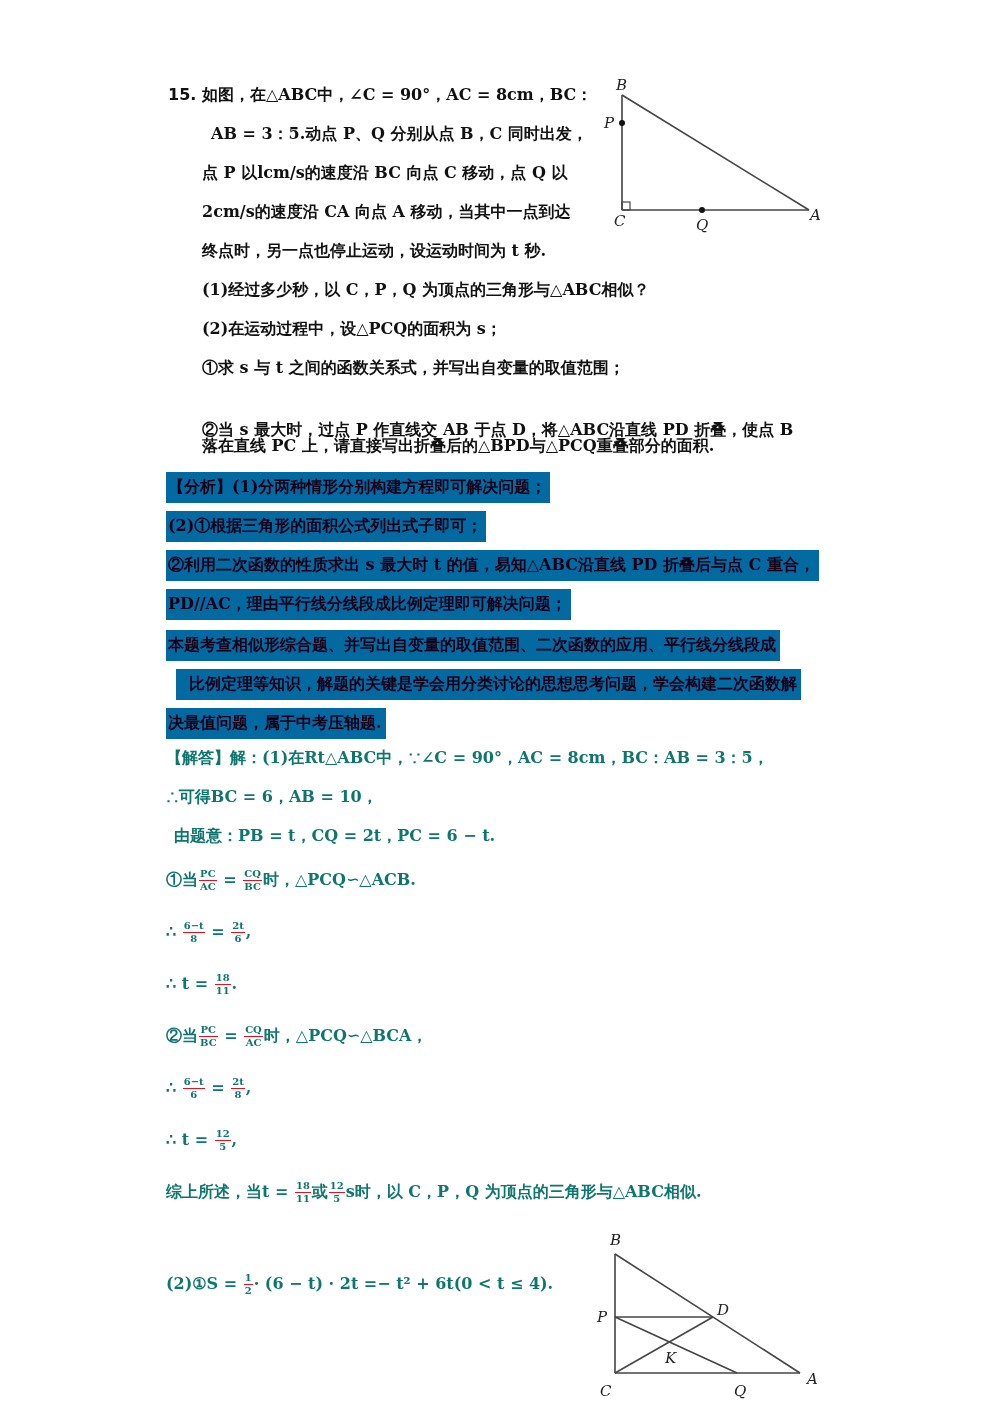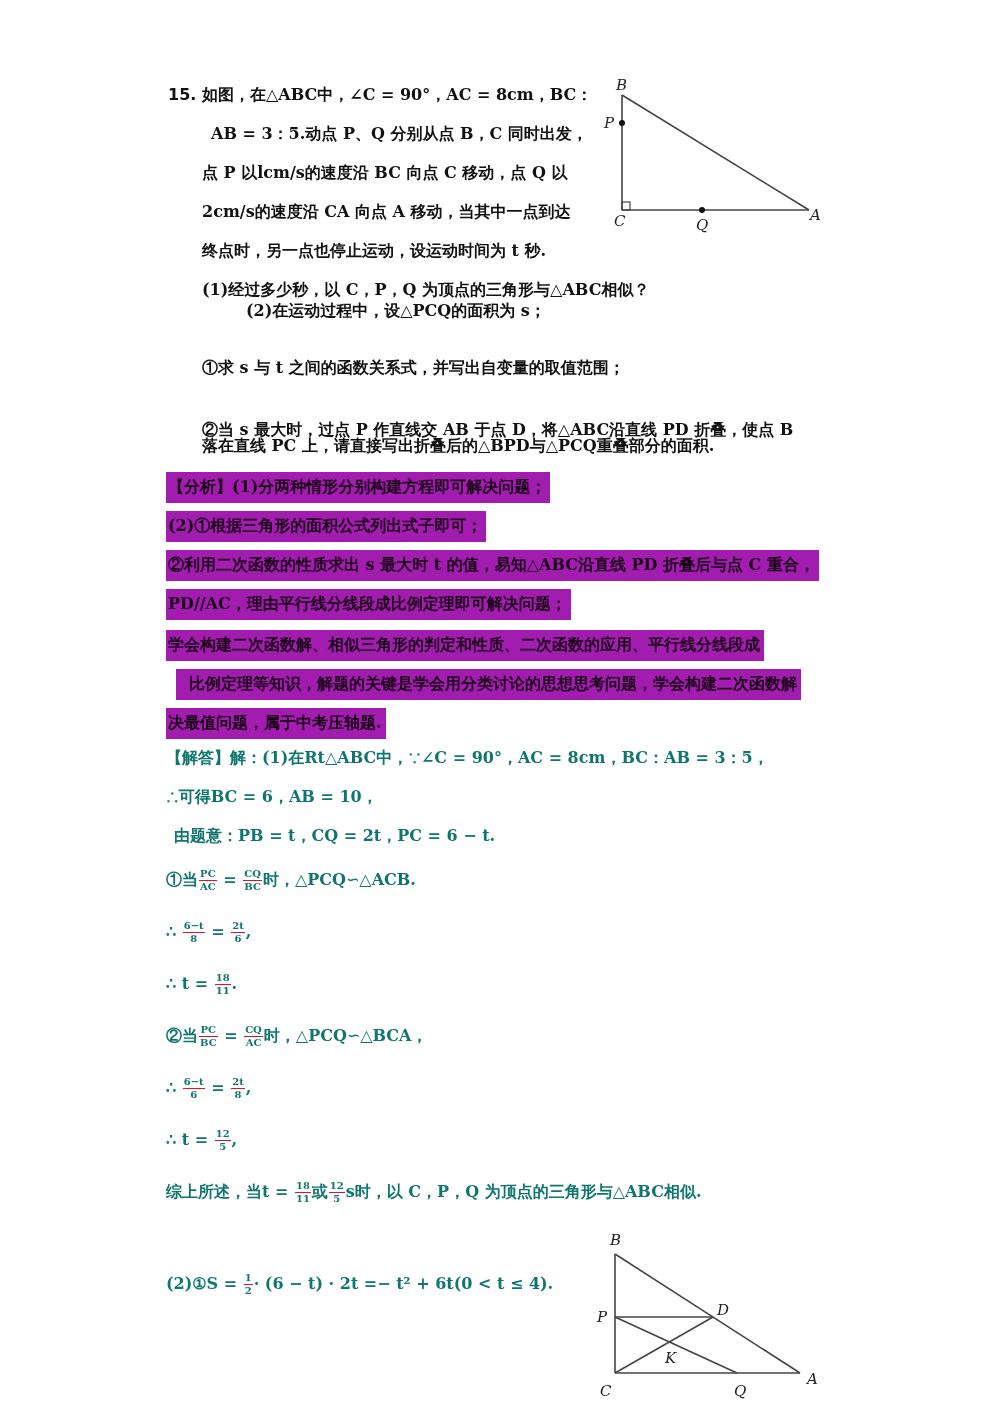--- a/index.html
+++ b/index.html
@@ -2,21 +2,21 @@
 <html><head>
 <meta charset="utf-8">
 <style>
   html, body { margin: 0; padding: 0; background: #ffffff; }
   body { width: 993px; height: 1404px; position: relative; overflow: hidden;
          font-family: "DejaVu Serif", "Liberation Serif", serif; color: #111; }
   .page { position: absolute; left: 0; top: 0; width: 832px; height: 1404px; }
   .line { position: absolute; white-space: nowrap; font-size: 16px; line-height: 22px; }
   .num { font-family: "DejaVu Sans", "Liberation Sans", sans-serif; font-weight: bold; }
   .bold { font-weight: bold; }
-  .hl { background: #a21caf; color: #1a0016; font-weight: bold; padding: 4px 4px 5px 2px; }
+  .hl { background: #0369a1; color: #1a0016; font-weight: bold; padding: 4px 4px 5px 2px; }
   .red { color: #0f766e; font-weight: bold; }
   .frac { display: inline-block; vertical-align: middle; text-align: center; font-size: 10px; line-height: 12px; margin: 0 1px; }
   .frac .n { display: block; border-bottom: 1.5px solid #e8101c; padding: 0 1px; }
   .frac .d { display: block; padding: 0 1px; }
   svg text { font-family: "DejaVu Serif", "Liberation Serif", serif; font-style: italic; font-size: 15px; fill: #222; }
 </style>
 </head>
 <body>
 
 <div class="page">
@@ -36,30 +36,30 @@
     <circle cx="32" cy="53" r="3" fill="#111"></circle>
     <circle cx="112" cy="140" r="3" fill="#111"></circle>
     <text x="26" y="20">B</text>
     <text x="14" y="58">P</text>
     <text x="24" y="156">C</text>
     <text x="106" y="160">Q</text>
     <text x="220" y="150">A</text>
   </svg>
 
   <div class="line bold" style="left:202px; top:279px;">(1)经过多少秒，以 C，P，Q 为顶点的三角形与△ABC相似？</div>
-  <div class="line bold" style="left:202px; top:300px;margin-left:44px;">(2)在运动过程中，设△PCQ的面积为 s；</div>
+  <div class="line bold" style="left:202px; top:318px;">(2)在运动过程中，设△PCQ的面积为 s；</div>
   <div class="line bold" style="left:202px; top:357px;">①求 s 与 t 之间的函数关系式，并写出自变量的取值范围；</div>
   <div class="line bold" style="left:202px; top:396px;margin-top:23px;">②当 s 最大时，过点 P 作直线交 AB 于点 D，将△ABC沿直线 PD 折叠，使点 B</div>
   <div class="line bold" style="left:202px; top:435px;">落在直线 PC 上，请直接写出折叠后的△BPD与△PCQ重叠部分的面积.</div>
 
   <div class="line hl" style="left:166px; top:472px;">【分析】(1)分两种情形分别构建方程即可解决问题；</div>
   <div class="line hl" style="left:166px; top:511px;">(2)①根据三角形的面积公式列出式子即可；</div>
   <div class="line hl" style="left:166px; top:550px;">②利用二次函数的性质求出 s 最大时 t 的值，易知△ABC沿直线 PD 折叠后与点 C 重合，</div>
   <div class="line hl" style="left:166px; top:589px;">PD//AC，理由平行线分线段成比例定理即可解决问题；</div>
-  <div class="line hl" style="left:166px; top:630px;">学会构建二次函数解、相似三角形的判定和性质、二次函数的应用、平行线分线段成</div>
+  <div class="line hl" style="left:166px; top:630px;">本题考查相似形综合题、并写出自变量的取值范围、二次函数的应用、平行线分线段成</div>
   <div class="line hl" style="left:176px; top:669px;padding-left:13px;">比例定理等知识，解题的关键是学会用分类讨论的思想思考问题，学会构建二次函数解</div>
   <div class="line hl" style="left:166px; top:708px;">决最值问题，属于中考压轴题.</div>
 
   <div class="line red" style="left:166px; top:747px;">【解答】解：(1)在Rt△ABC中，∵∠C = 90°，AC = 8cm，BC：AB = 3：5，</div>
   <div class="line red" style="left:166px; top:786px;">∴可得BC = 6，AB = 10，</div>
   <div class="line red" style="left:174px; top:825px;">由题意：PB = t，CQ = 2t，PC = 6 − t.</div>
 
   <div class="line red" style="left:166px; top:868px;">
     <span>①当</span><span class="frac"><span class="n">PC</span><span class="d">AC</span></span><span> = </span><span class="frac"><span class="n">CQ</span><span class="d">BC</span></span><span>时，△PCQ∽△ACB.</span>
   </div>

